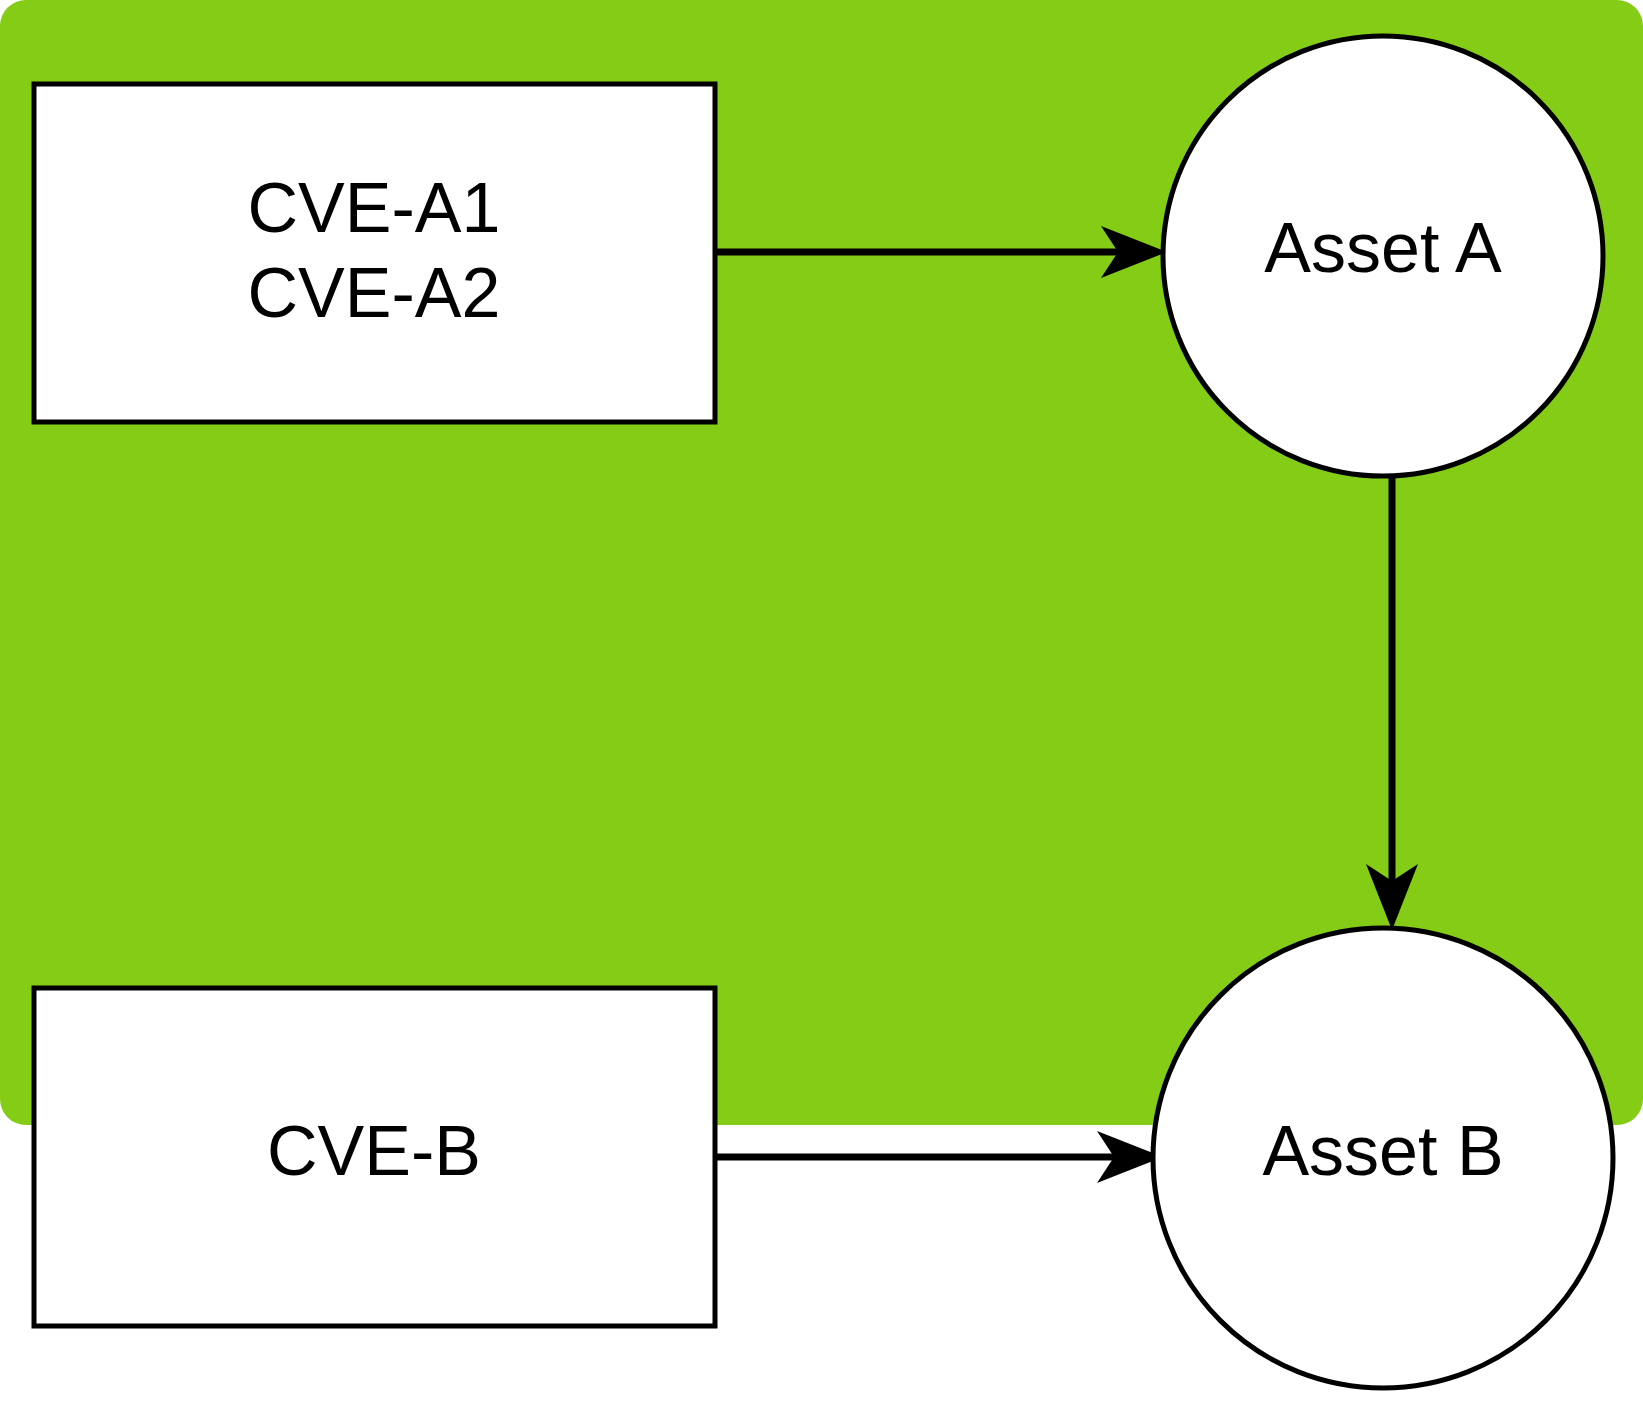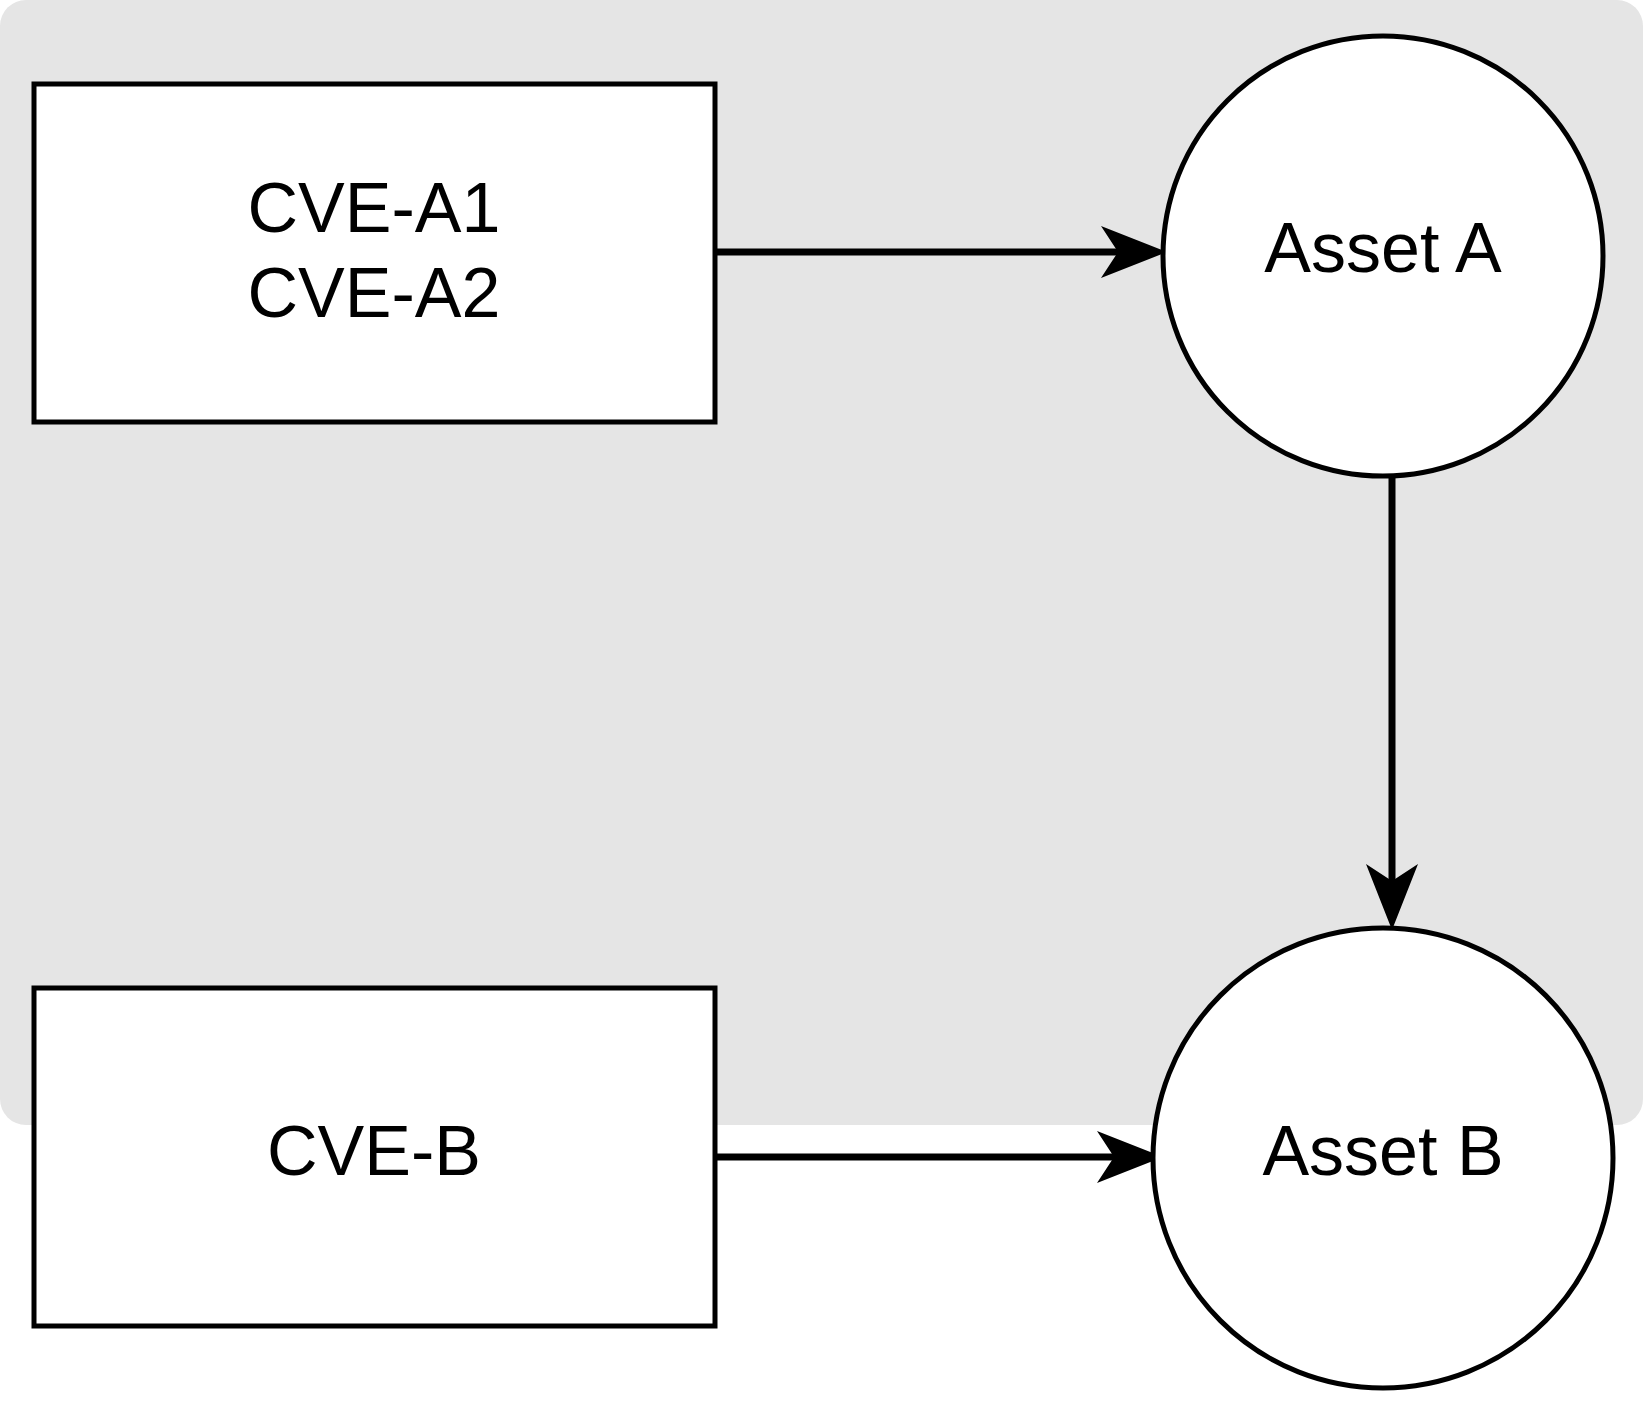--- a/index.html
+++ b/index.html
@@ -10,21 +10,21 @@
   body {
     width: 1643px;
     height: 1411px;
     overflow: hidden;
     font-family: "Liberation Sans", sans-serif;
   }
   #diagram-root {
     position: relative;
     width: 1643px;
     height: 1125px;
-    background: #e5e5e5;
+    background: #84cc16;
     border-radius: 26px;
   }
   svg#diagram-svg {
     display: block;
     width: 1643px;
     height: 1411px;
   }
   .node-shape {
     fill: #ffffff;
     stroke: #000000;

